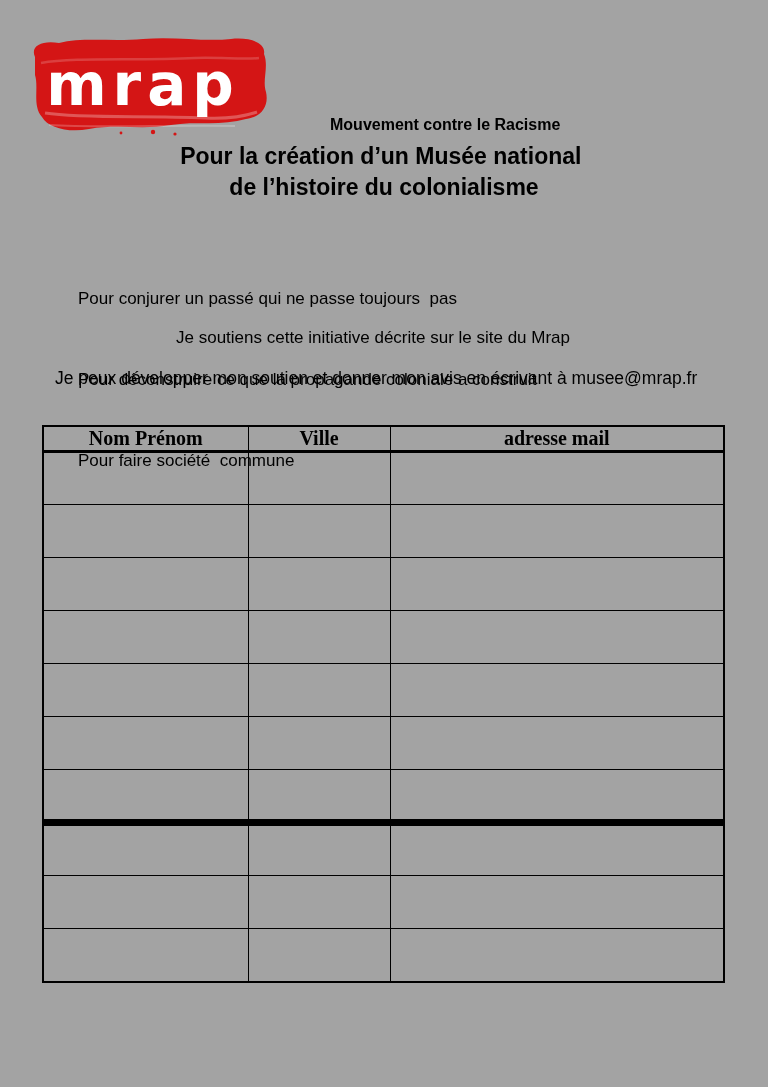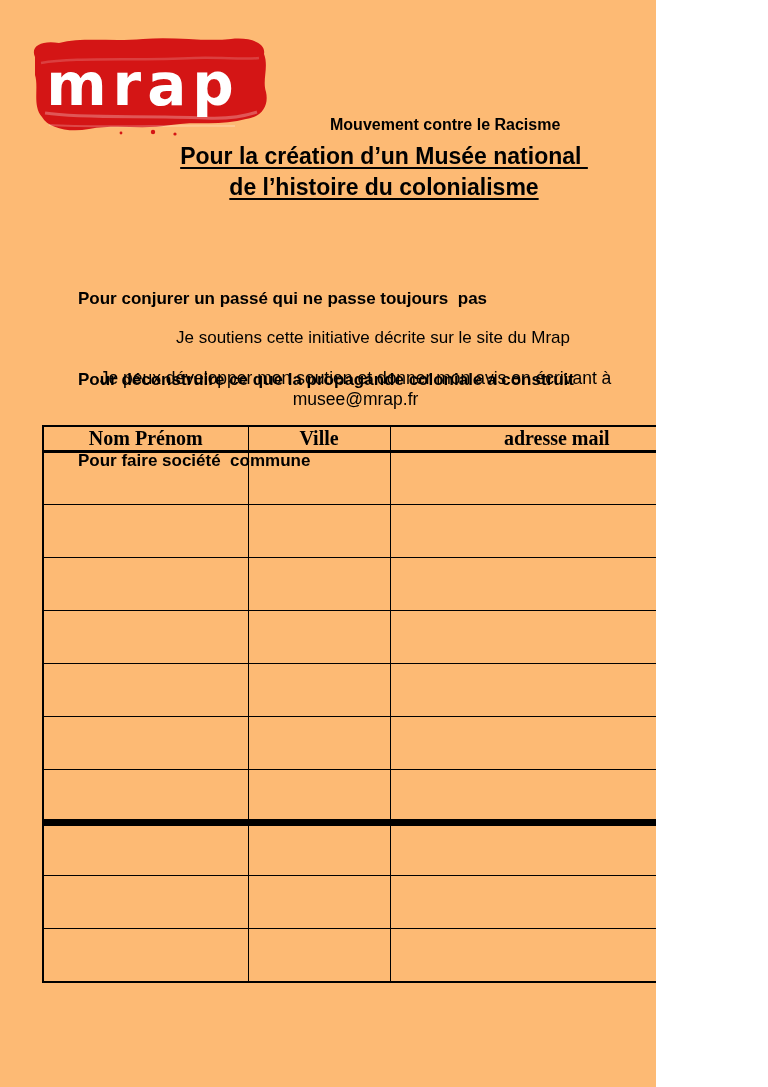--- a/index.html
+++ b/index.html
@@ -1,21 +1,21 @@
 <!DOCTYPE html>
 <html><head>
 <meta charset="utf-8">
 <style>
   * { margin: 0; padding: 0; box-sizing: border-box; }
   html, body { background: #ffffff; }
   .page {
     position: relative;
-    width: 656px;
+    width: 768px;
     height: 1087px;
-    background: #fdba74;
+    background: #a3a3a3;
     font-family: "Liberation Sans", sans-serif;
     color: #000000;
     overflow: hidden;
   }
 
   
   .logo-wrap {
     position: absolute;
     left: 25px;
     top: 33px;
@@ -42,36 +42,34 @@
     position: absolute;
     left: 0;
     top: 141px;
     width: 768px;
     text-align: center;
     font-weight: bold;
     font-size: 23px;
     line-height: 31px;
   }
   .doc-title .title-line {
-    text-decoration: underline;
     text-decoration-thickness: 2px;
     text-underline-offset: 3px;
     white-space: pre-wrap;
   }
 
   
   .intro-block {
     position: absolute;
     left: 78px;
     top: 231px;
     width: 660px;
     font-size: 17px;
     line-height: 27px;
     white-space: pre-wrap;
-    font-weight: bold;
   }
   .support-line {
     position: absolute;
     left: 176px;
     top: 328px;
     font-size: 17px;
     white-space: pre-wrap;
   }
   .contact-line {
     position: absolute;

